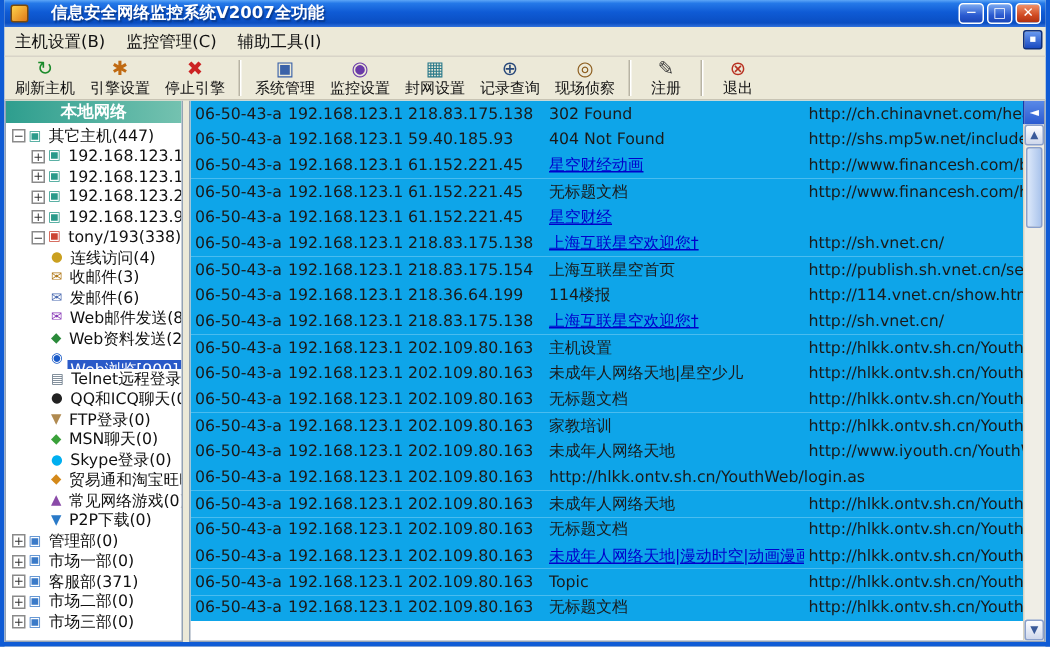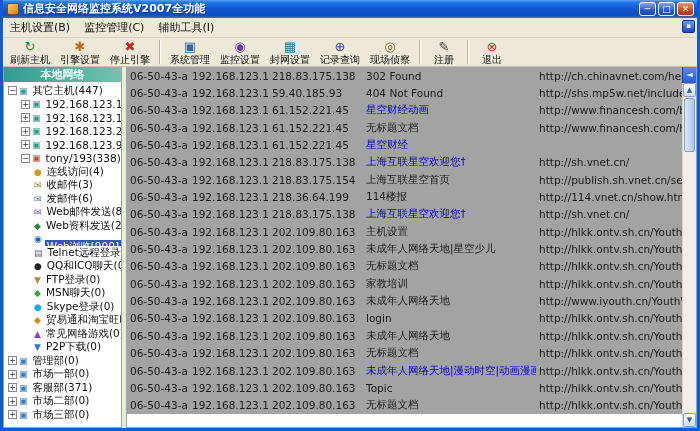--- a/index.html
+++ b/index.html
@@ -7,21 +7,21 @@
     font-family:"DejaVu Sans","Liberation Sans",sans-serif;}
   .window{position:absolute;inset:0;display:flex;flex-direction:column;background:#ece9d8;
     border-left:3px solid var(--titlebar-blue,#0f5bd5);border-right:3px solid var(--titlebar-blue,#0f5bd5);
     border-bottom:3px solid var(--titlebar-blue,#0f5bd5);}
   
   .titlebar{flex:0 0 18px;display:flex;align-items:center;padding:0 3px 0 4px;
     background:linear-gradient(180deg,#5da6f7 0%,#2579e8 12%,#0f5bd5 45%,#0a4ec2 85%,#3272dd 100%);}
   .app-icon{width:12px;height:12px;flex:0 0 12px;margin-right:4px;border-radius:2px;
     background:linear-gradient(135deg,#ffd24a,#e07a1a);border:1px solid #7a4a0a;}
   .title-text{flex:1;color:#fff;font-weight:bold;font-size:11px;line-height:18px;
-    white-space:nowrap;overflow:hidden;text-shadow:1px 1px 1px #08388a;}
+    white-space:nowrap;overflow:hidden;text-shadow:1px 1px 1px #08388a;margin-left:11px;}
   .win-btns{display:flex;gap:2px;}
   .win-btn{width:17px;height:14px;font-size:9px;line-height:12px;text-align:center;color:#fff;
     border:1px solid #fff;border-radius:3px;cursor:default;
     background:linear-gradient(180deg,#7aa8f0,#2a5ad0 60%,#1a46b8);}
   .win-btn.close{background:linear-gradient(180deg,#f0926a,#d04a22 60%,#b03010);}
   
   .menubar{flex:0 0 18px;display:flex;align-items:center;background:#ece9d8;
     border-bottom:1px solid #d8d4c8;font-size:11px;position:relative;}
   .menu-item{padding:2px 7px;white-space:nowrap;color:#111;}
   .menu-corner{position:absolute;right:2px;top:2px;width:13px;height:13px;border-radius:2px;
@@ -55,24 +55,24 @@
   .table-header{flex:0 0 16px;display:flex;padding-right:14px;
     background:linear-gradient(180deg,#f8f7f3,#e9e6db 70%,#d9d5c5);border-bottom:1px solid #c0bcac;}
   .th{font-size:10.5px;color:#222;padding:1px 3px;border-right:1px solid #d0ccbc;
     white-space:nowrap;overflow:hidden;line-height:14px;}
   .col-mac{flex:0 0 62px;width:62px;}
   .col-src{flex:0 0 80px;width:80px;}
   .col-dst{flex:0 0 94px;width:94px;}
   .col-title{flex:0 0 173px;width:173px;}
   .col-url{flex:1;min-width:0;}
   .table-body{flex:1;overflow:hidden;padding-right:14px;}
-  .trow{display:flex;height:17.35px;align-items:flex-end;background:#a3a3a3;}
+  .trow{display:flex;height:17.35px;align-items:flex-end;background:#0ea5e9;}
   .td{font-size:10.5px;color:#1a1a1a;padding:0 3px;white-space:nowrap;overflow:hidden;
     height:100%;display:flex;align-items:center;}
-  .td.blue{color:var(--link-blue,#0000cc);}
+  .td.blue{color:var(--link-blue,#0000cc);text-decoration:underline;}
   
   .collapse-btn{position:absolute;top:0;right:0;width:14px;height:16px;color:#fff;font-size:8px;
     line-height:15px;text-align:center;border-left:1px solid #1a3aa8;
     background:linear-gradient(180deg,#5a8ae8,#2a5ad0);}
   .vscroll{position:absolute;top:16px;right:0;bottom:0;width:14px;background:#f0eee6;
     border-left:1px solid #d8d4c4;display:flex;flex-direction:column;}
   .sb-btn{flex:0 0 14px;height:14px;background:linear-gradient(180deg,#fdfdff,#cfd8ec);
     border:1px solid #8aa0cc;border-radius:2px;color:#3a5a9a;font-size:7px;line-height:12px;text-align:center;}
   .sb-thumb{height:54px;margin:1px;background:linear-gradient(90deg,#dce8fa,#aac4ec);
     border:1px solid #8aa0cc;border-radius:2px;}
@@ -364,21 +364,20 @@
             <div class="td col-mac">06-50-43-a</div>
             <div class="td col-src">192.168.123.193</div>
             <div class="td col-dst">202.109.80.163</div>
             <div class="td col-title">未成年人网络天地</div>
             <div class="td col-url">http://www.iyouth.cn/YouthWeb/</div>
           </div>
           <div class="trow">
             <div class="td col-mac">06-50-43-a</div>
             <div class="td col-src">192.168.123.193</div>
             <div class="td col-dst">202.109.80.163</div>
-            <div class="td col-title">login</div>
             <div class="td col-url">http://hlkk.ontv.sh.cn/YouthWeb/login.as</div>
           </div>
           <div class="trow">
             <div class="td col-mac">06-50-43-a</div>
             <div class="td col-src">192.168.123.193</div>
             <div class="td col-dst">202.109.80.163</div>
             <div class="td col-title">未成年人网络天地</div>
             <div class="td col-url">http://hlkk.ontv.sh.cn/YouthWeb/Topic/</div>
           </div>
           <div class="trow">

